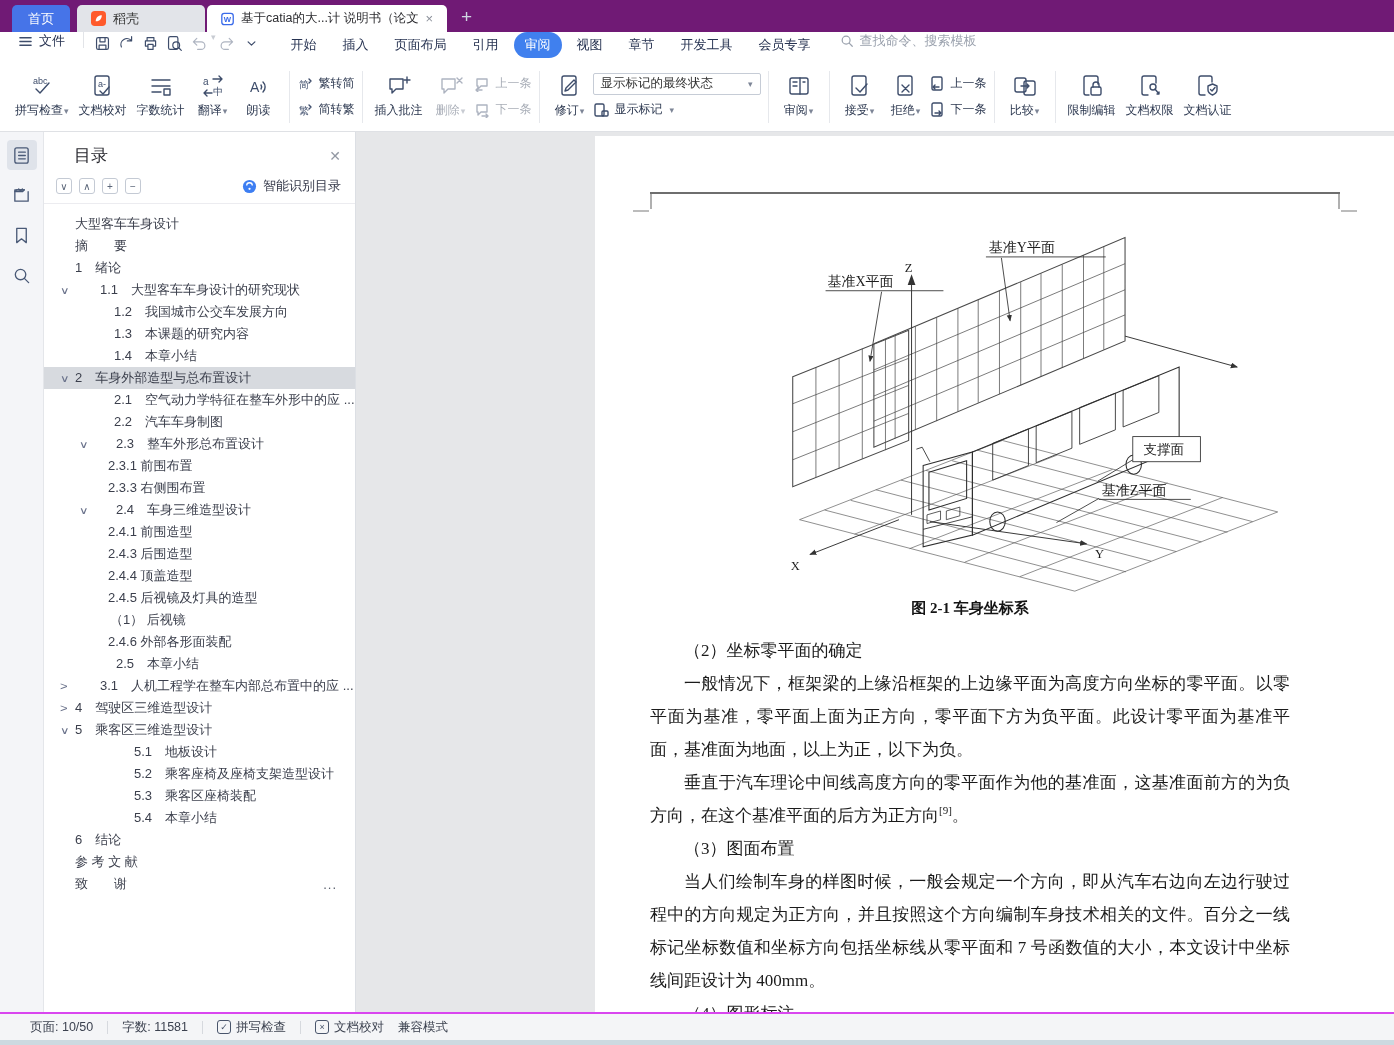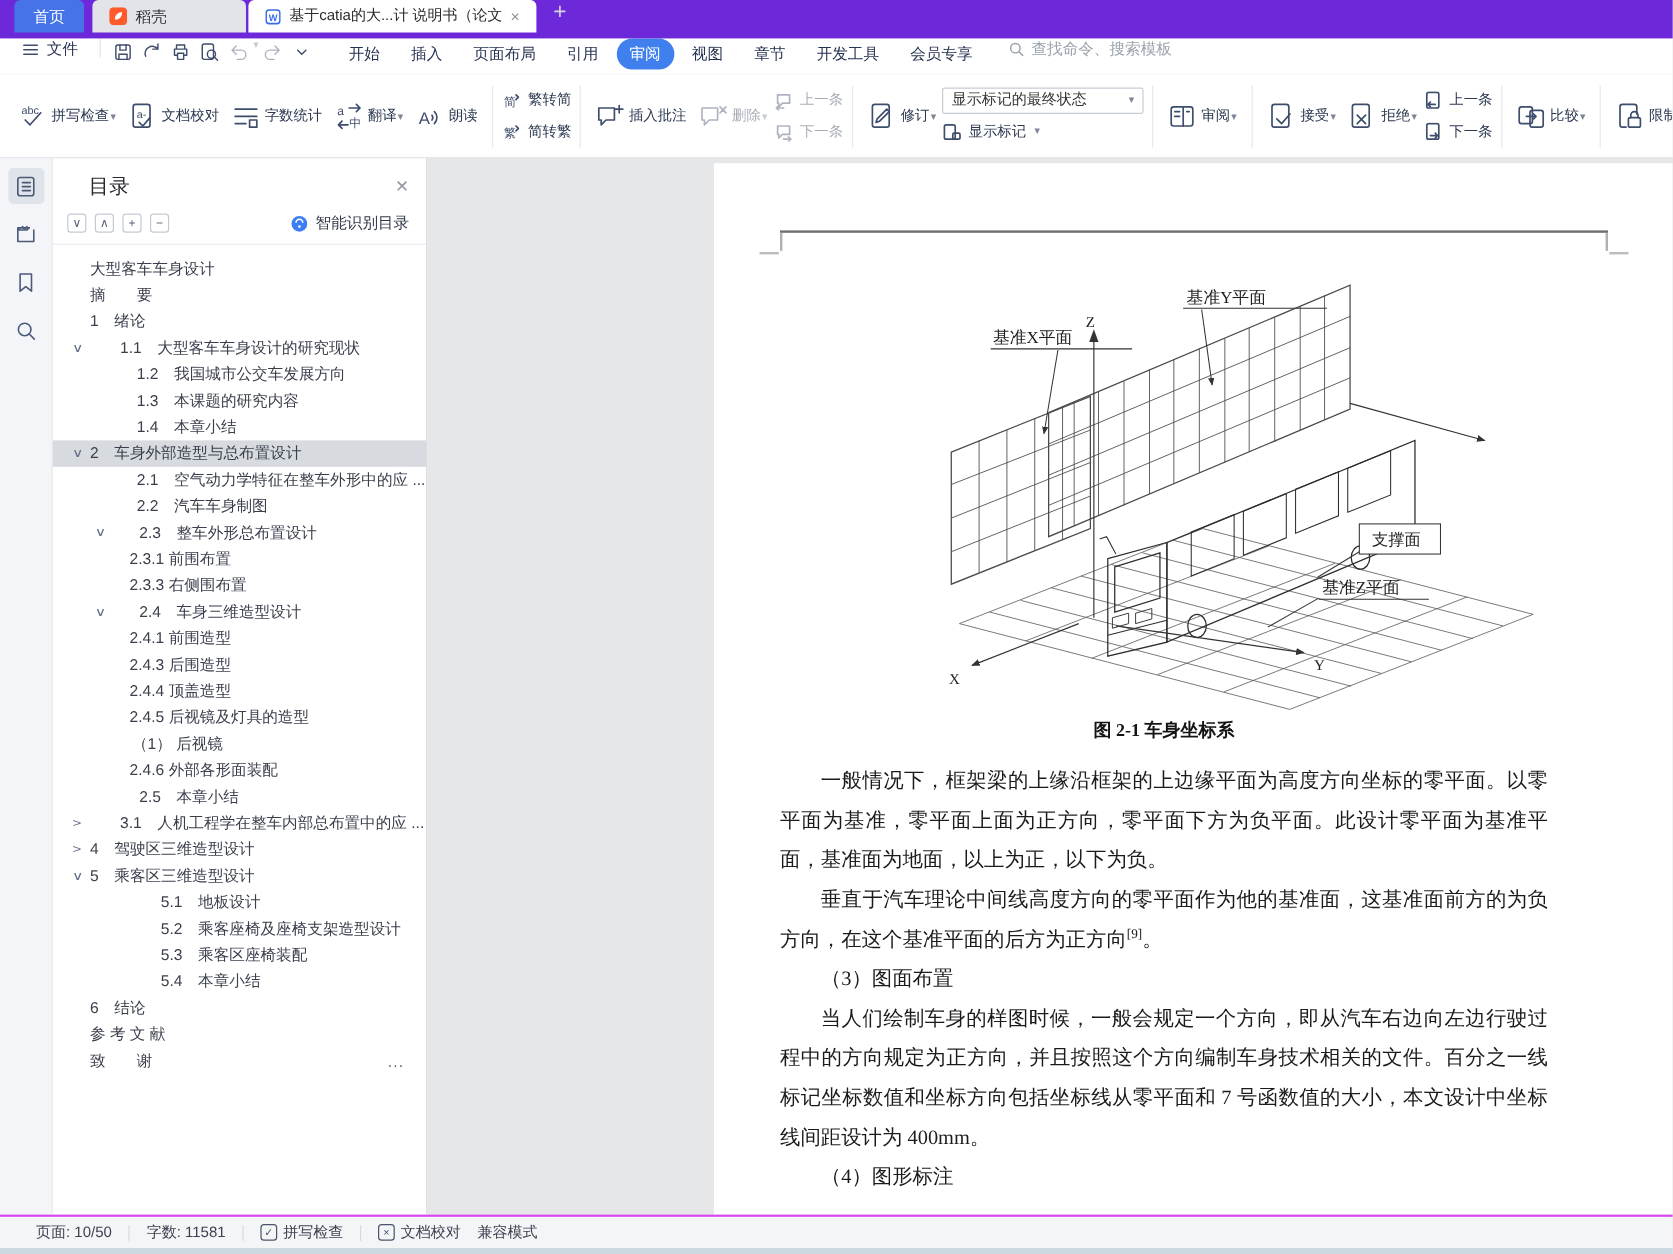--- a/index.html
+++ b/index.html
@@ -1,20 +1,20 @@
 <!DOCTYPE html>
 <html><head>
 <meta charset="utf-8">
 <style>
   *{margin:0;padding:0;box-sizing:border-box;}
   html,body{width:1394px;height:1045px;overflow:hidden;background:#e6e7e9;
     font-family:"Liberation Sans","DejaVu Sans",sans-serif;-webkit-font-smoothing:antialiased;}
 
   
-  .tabbar{height:32px;background:#6d28d9;display:flex;align-items:flex-start;position:relative;}
+  .tabbar{height:32px;background:#701a75;display:flex;align-items:flex-end;position:relative;}
   .tab{height:27px;display:flex;align-items:center;border-radius:5px 5px 0 0;font-size:13px;padding:0 14px;cursor:default;}
   .tab-home{margin-left:12px;width:58px;justify-content:center;background:#4674e8;color:#fff;}
   .tab-docer{margin-left:7px;width:128px;background:#e2e4e9;color:#333;gap:7px;}
   .tab-doc{margin-left:2px;width:240px;background:#ffffff;color:#2b2b2f;gap:7px;position:relative;}
   .tab-doc .ttl{white-space:nowrap;overflow:hidden;max-width:180px;font-size:12.5px;}
   .tab-close{margin-left:auto;color:#8a8f99;font-size:13px;}
   .tab-add{color:#cfd5e2;font-size:19px;margin-left:14px;margin-bottom:4px;}
 
   
   .menubar{height:30px;background:#fff;display:flex;align-items:flex-start;font-size:13px;color:#273352;}
@@ -24,21 +24,21 @@
   .qico svg{width:17px;height:17px;}
   .dis{opacity:.42;}
   .menu-items{display:flex;align-items:center;margin-left:16px;gap:4px;}
   .menu-item{padding:4px 11px;border-radius:13px;white-space:nowrap;}
   .menu-item.active{background:#4080ee;color:#fff;}
   .cmd-search{display:flex;align-items:center;gap:6px;color:#9aa1ad;margin-left:18px;font-size:13px;}
 
   
   .ribbon{height:70px;background:#fff;border-bottom:1px solid #dfe1e5;display:flex;align-items:center;padding-left:10px;overflow:hidden;}
   .tdiv{width:1px;height:52px;background:#e6e8ec;margin:0 7px;flex:none;}
-  .tbtn{display:flex;flex-direction:row;align-items:center;justify-content:flex-start;gap:4px;
+  .tbtn{display:flex;flex-direction:column;align-items:center;justify-content:flex-start;gap:4px;
         min-width:46px;padding:2px 5px;font-size:12px;color:#2c3850;flex:none;white-space:nowrap;}
   .tbtn svg{width:24px;height:24px;}
   .tcol{display:flex;flex-direction:column;justify-content:center;gap:4px;flex:none;}
   .tsm{display:flex;align-items:center;gap:6px;font-size:12px;color:#2c3850;height:22px;white-space:nowrap;}
   .tsm svg{width:16px;height:16px;}
   .car{font-size:9px;color:#7d8596;margin-left:1px;}
   .selbox{width:168px;height:22px;border:1px solid #c6ccd6;border-radius:2px;display:flex;align-items:center;
           font-size:12.5px;color:#333;padding:0 7px;justify-content:space-between;background:#fff;}
   svg.ln{stroke:#3e4d6b;stroke-width:1.4;fill:none;stroke-linecap:round;stroke-linejoin:round;}
   svg.ln text{stroke:none;fill:#3e4d6b;font-family:"Liberation Sans",sans-serif;}
@@ -580,20 +580,21 @@
           <text x="328" y="274" font-size="14.5">基准Z平面</text>
           <text x="124" y="44" font-size="13">Z</text>
           <text x="6" y="352" font-size="13">X</text>
           <text x="321" y="340" font-size="13">Y</text>
         </svg>
       </div>
 
       <div class="caption">图 2-1 车身坐标系</div>
 
       <div class="bodytext">
+        <p>（2）坐标零平面的确定</p>
         <p>一般情况下，框架梁的上缘沿框架的上边缘平面为高度方向坐标的零平面。以零平面为基准，零平面上面为正方向，零平面下方为负平面。此设计零平面为基准平面，基准面为地面，以上为正，以下为负。</p>
         <p><span>垂直于汽车理论中间线高度方向的零平面作为他的基准面，这基准面前方的为负方向，在这个基准平面的后方为正方向</span><sup class="ref">[9]</sup><span>。</span></p>
         <p>（3）图面布置</p>
         <p>当人们绘制车身的样图时候，一般会规定一个方向，即从汽车右边向左边行驶过程中的方向规定为正方向，并且按照这个方向编制车身技术相关的文件。百分之一线标记坐标数值和坐标方向包括坐标线从零平面和 7 号函数值的大小，本文设计中坐标线间距设计为 400mm。</p>
         <p>（4）图形标注</p>
 
       </div>
     </div>
   </div>
 </div>

